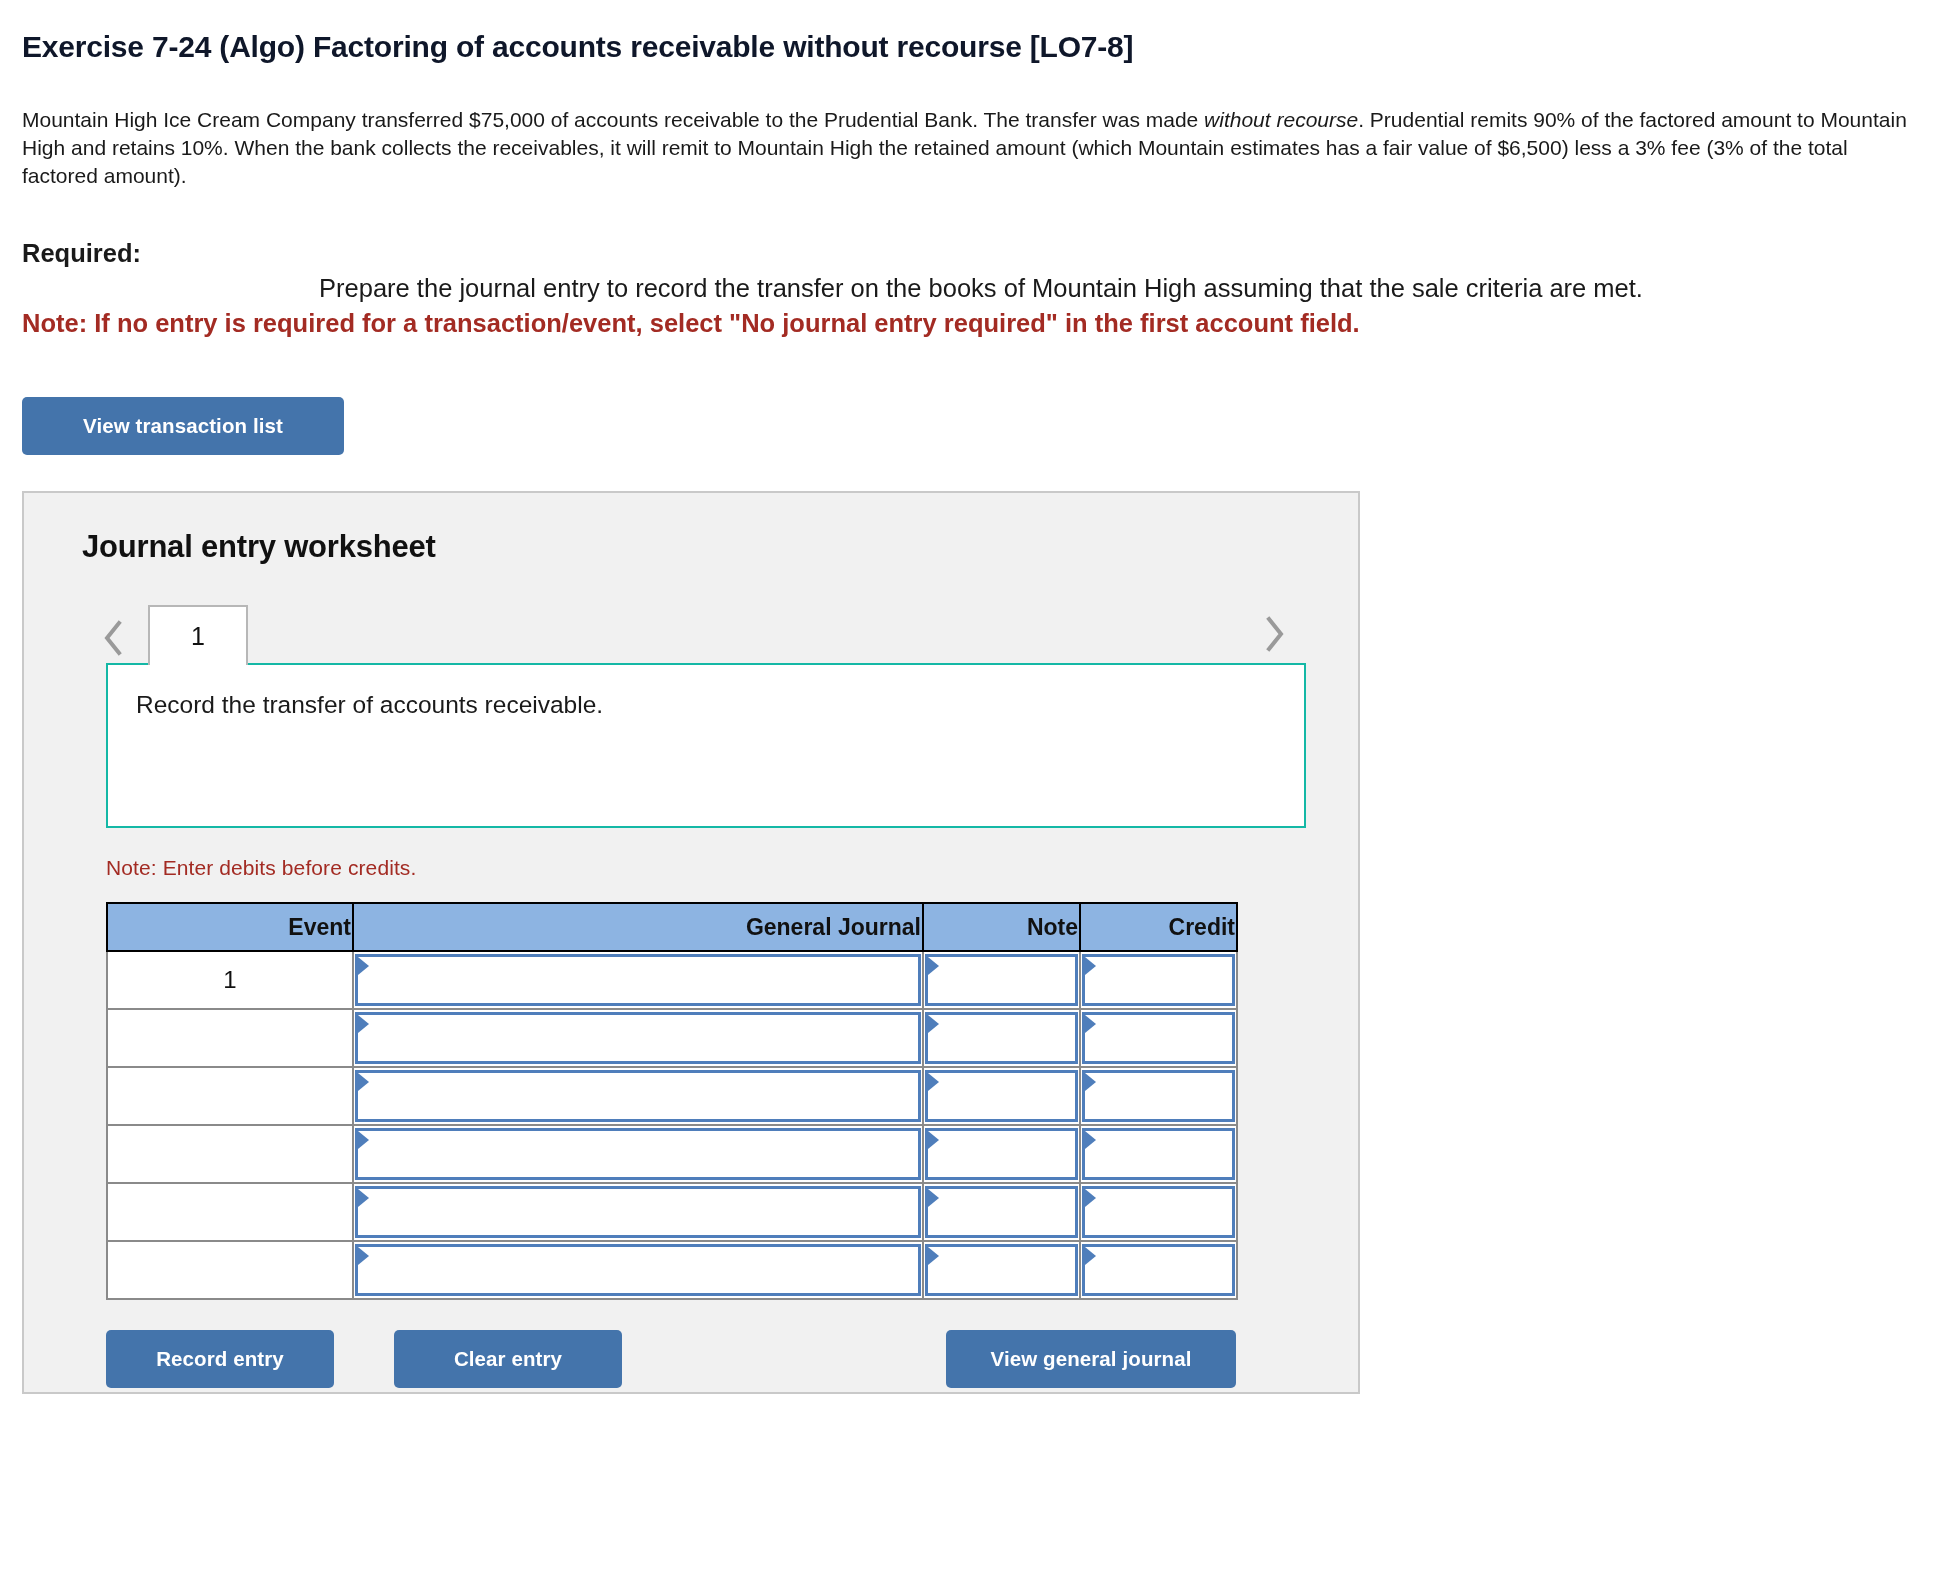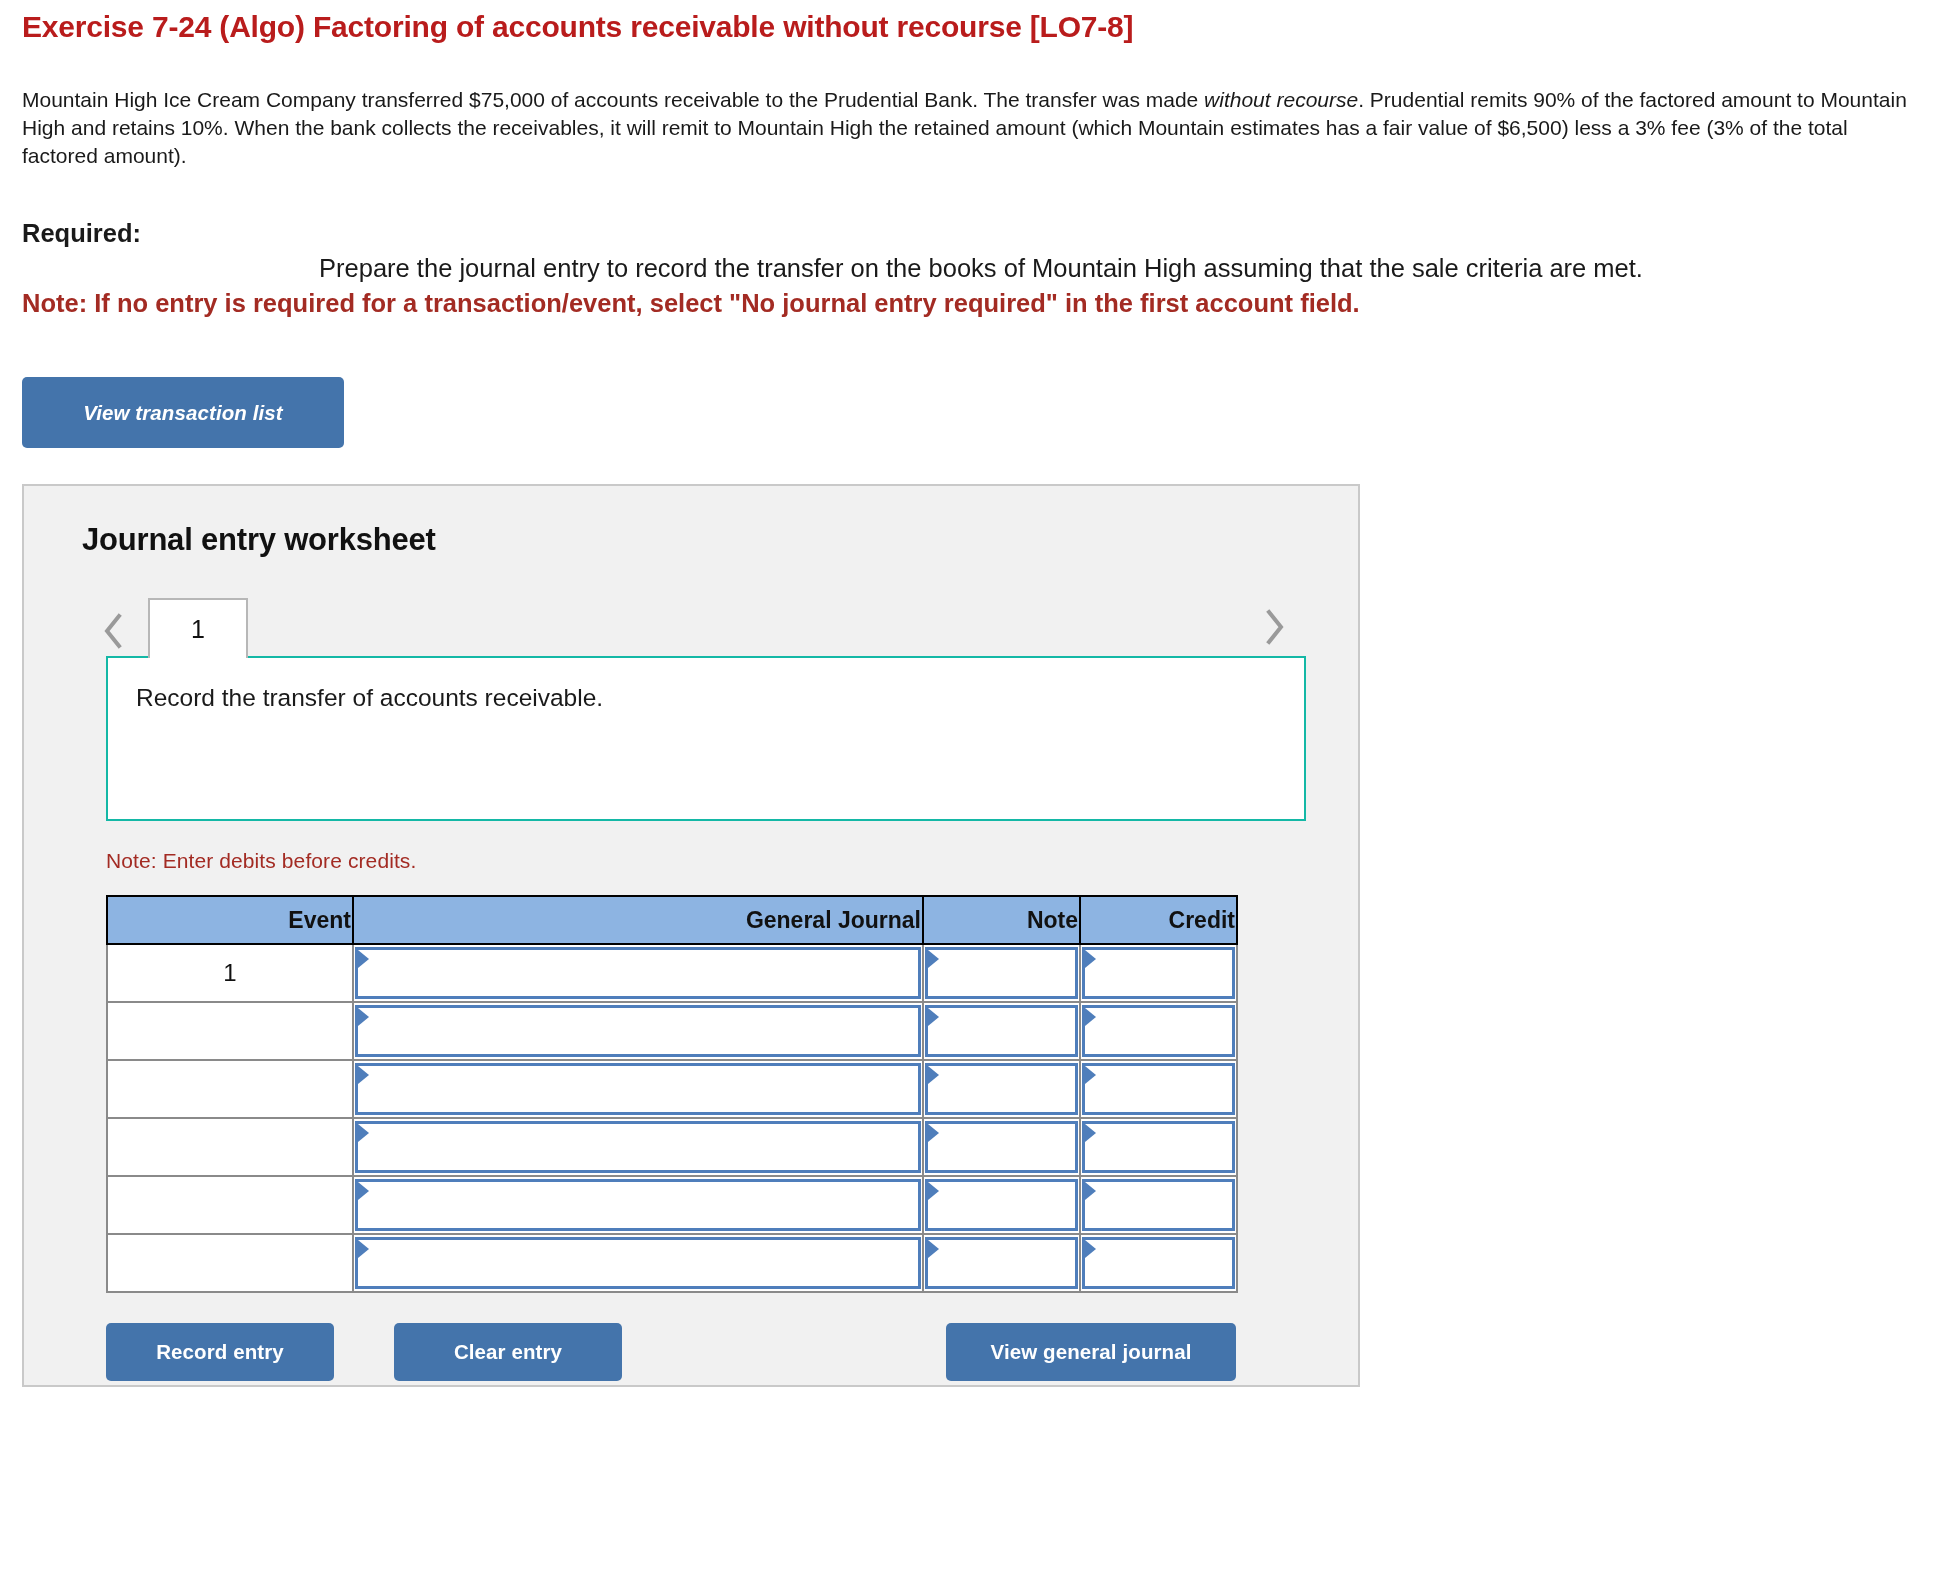--- a/index.html
+++ b/index.html
@@ -22,22 +22,22 @@
     height: 1580px;
     box-sizing: border-box;
     padding: 0 0 0 22px;
   }
 
   
   .exercise-title {
     font-size: 30px;
     font-weight: bold;
     letter-spacing: -0.2px;
-    color: #b91c1c;
-    padding-top: 8px;
+    color: #0f172a;
+    padding-top: 28px;
     line-height: 1.25;
   }
 
   
   .problem-text {
     font-size: 21px;
     line-height: 1.34;
     color: #1a1a1a;
     max-width: 1905px;
     margin-top: 40px;
@@ -82,22 +82,21 @@
     box-sizing: border-box;
     font-family: "Liberation Sans", sans-serif;
     letter-spacing: 0.1px;
   }
 
   .view-transaction-wrap {
     margin-top: 56px;
   }
   .btn-view-transaction {
     width: 322px;
-    height: 71px;
-    font-style: italic;
+    height: 58px;
   }
 
   
   .worksheet-panel {
     margin-top: 36px;
     width: 1338px;
     height: 903px;
     box-sizing: border-box;
     background: #f1f1f1;
     border: 2px solid #c9c9c9;

